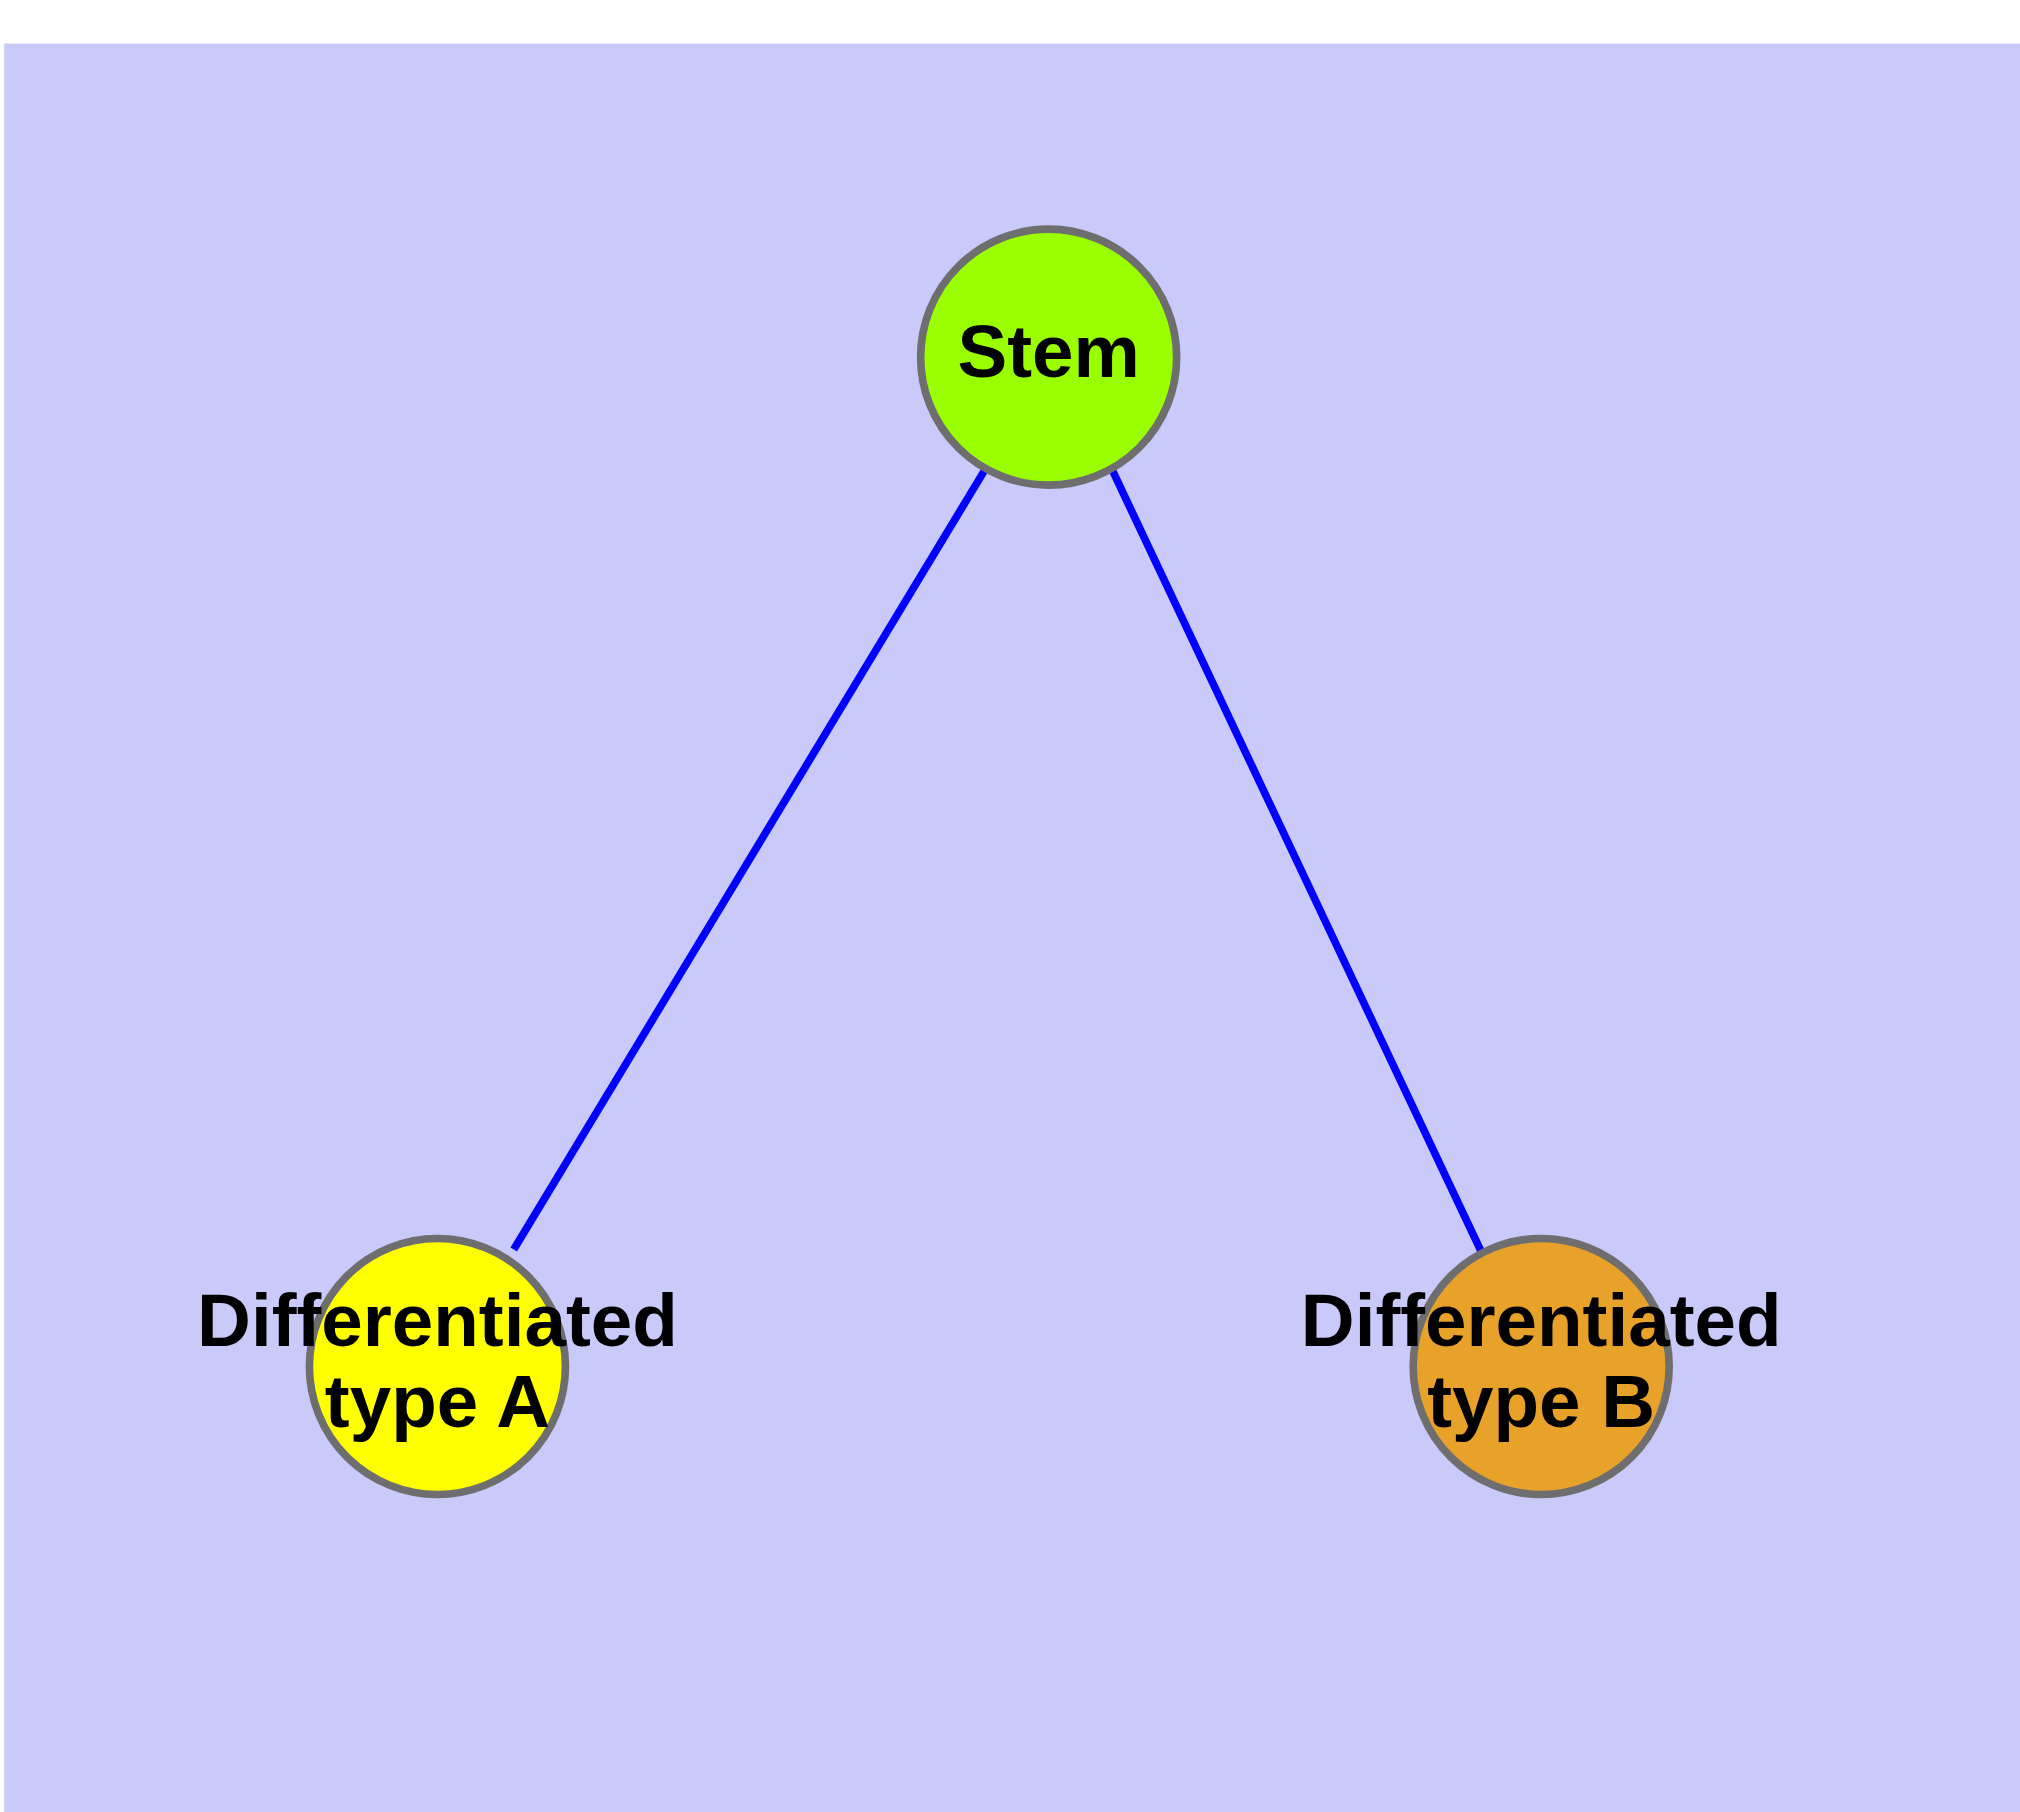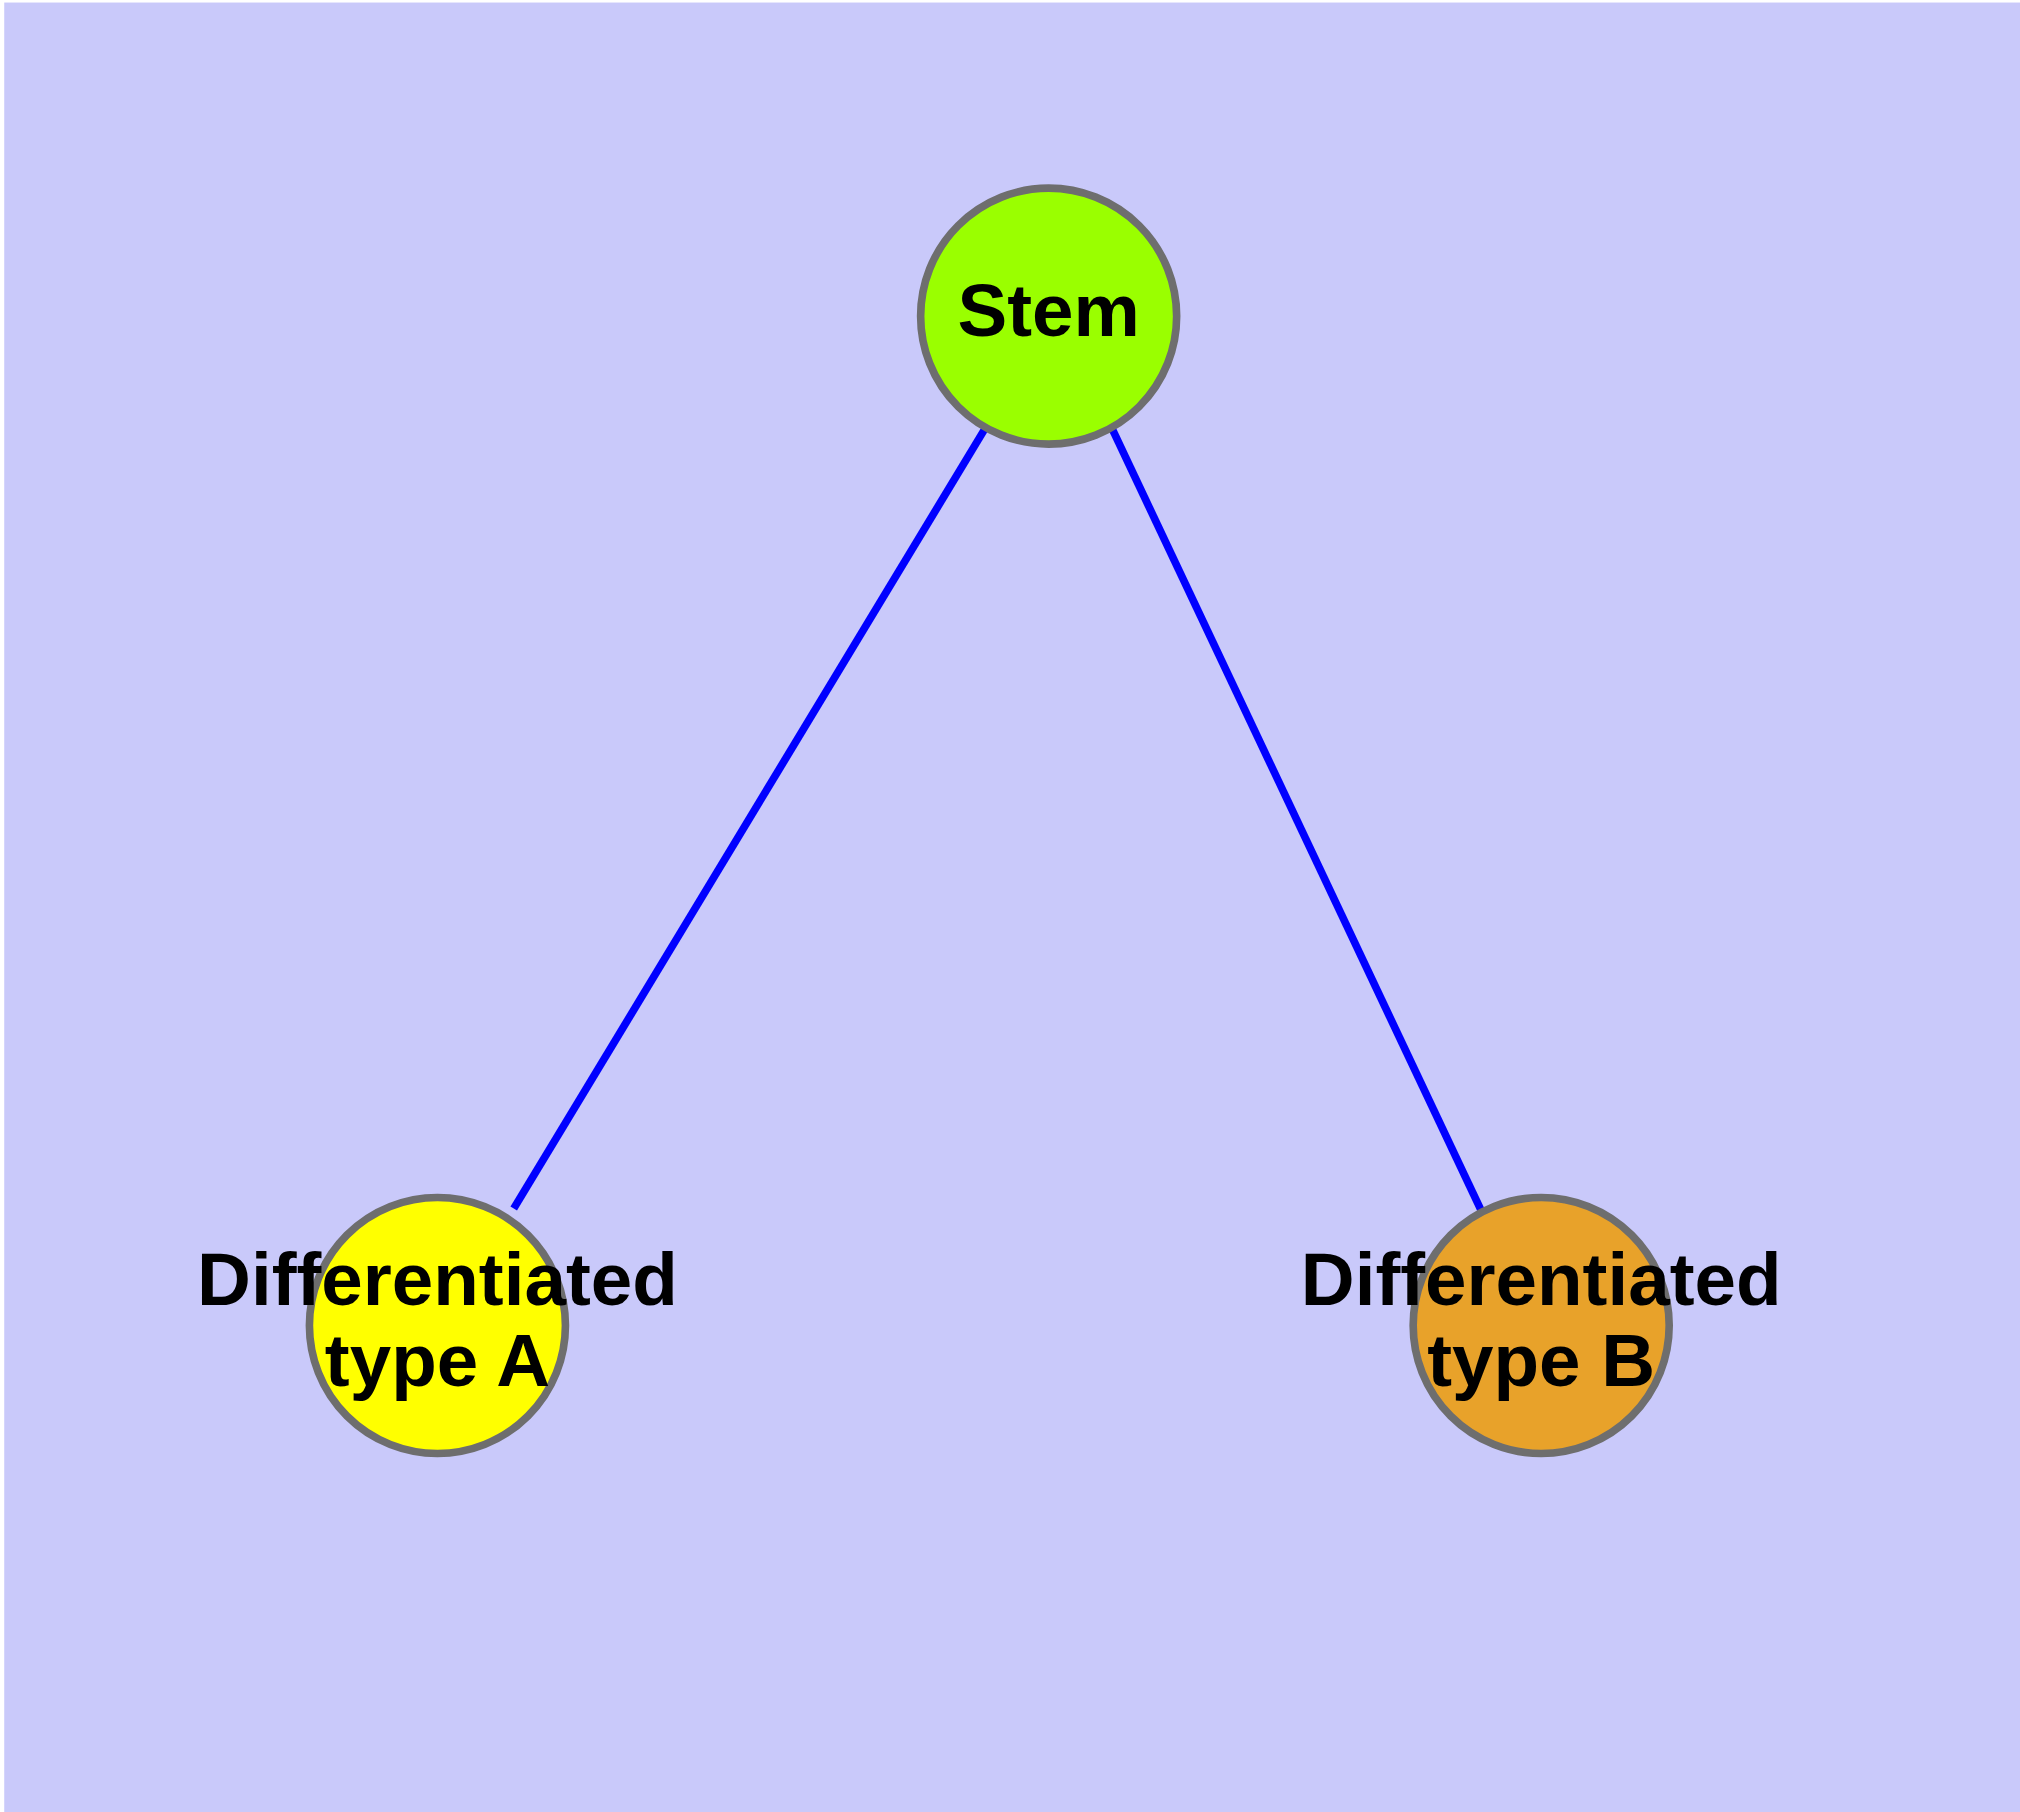--- a/index.html
+++ b/index.html
@@ -30,21 +30,21 @@
     font-family: "Liberation Sans", sans-serif;
     font-weight: bold;
     fill: #000000;
     text-anchor: middle;
     dominant-baseline: middle;
   }
 </style>
 </head>
 <body style="width: 2021px; height: 1812px; background: rgb(255, 255, 255);">
 
-<div id="canvas" style="width: 2021px; height: 1358px;">
+<div id="canvas" style="width: 2021px; height: 1358px; margin-top: 41px;">
   <svg id="graph-svg" viewBox="0 0 2384 2138" preserveAspectRatio="none" xmlns="http://www.w3.org/2000/svg">
 
     <rect id="bg-rect" x="5" y="3" width="2379" height="2135" fill="#C9C9FA"></rect>
 
     <g id="edges-layer">
       <line id="edge-0" x1="1163" y1="504" x2="606" y2="1426" stroke="#0000FF" stroke-width="9" stroke-linecap="butt"></line>
       <line id="edge-1" x1="1311" y1="504" x2="1748" y2="1430" stroke="#0000FF" stroke-width="9" stroke-linecap="butt"></line>
     </g>
 
     <g id="nodes-layer">

